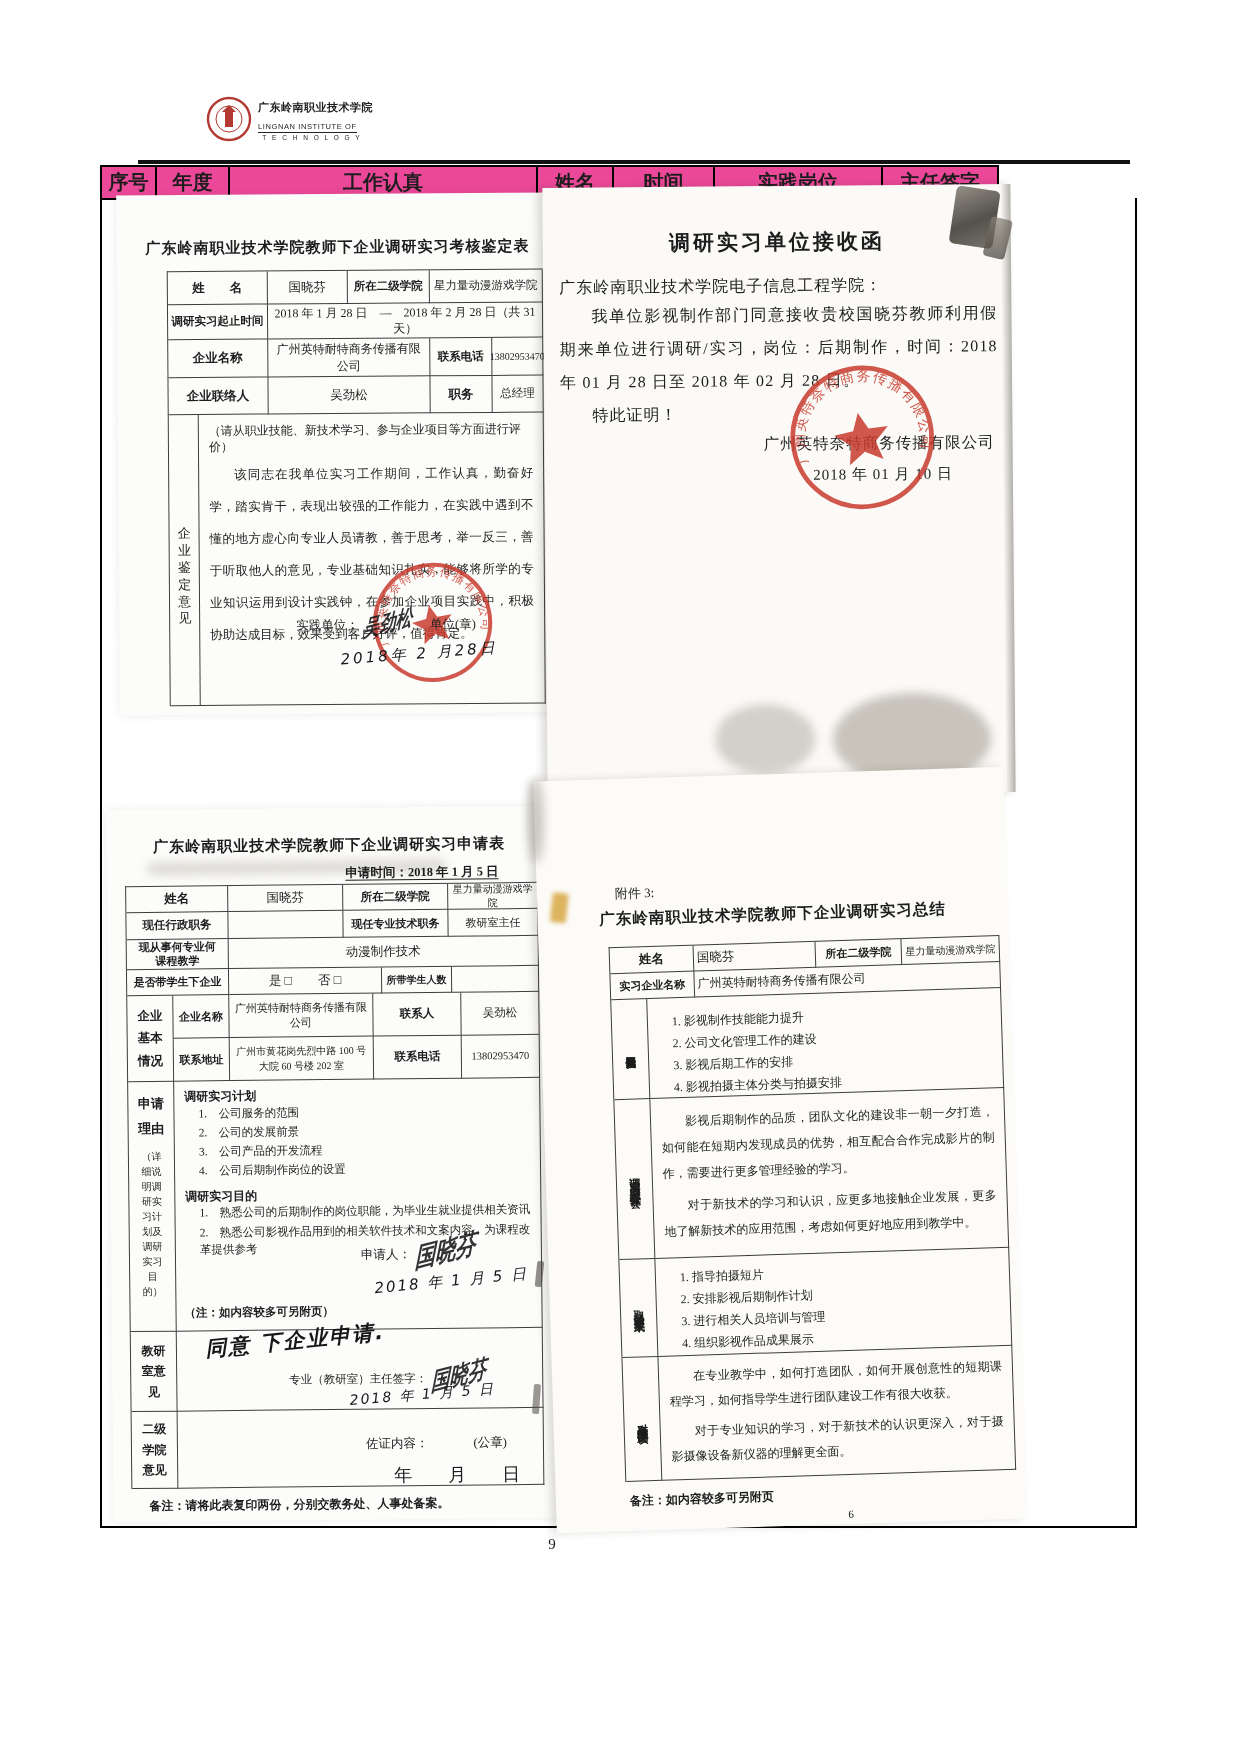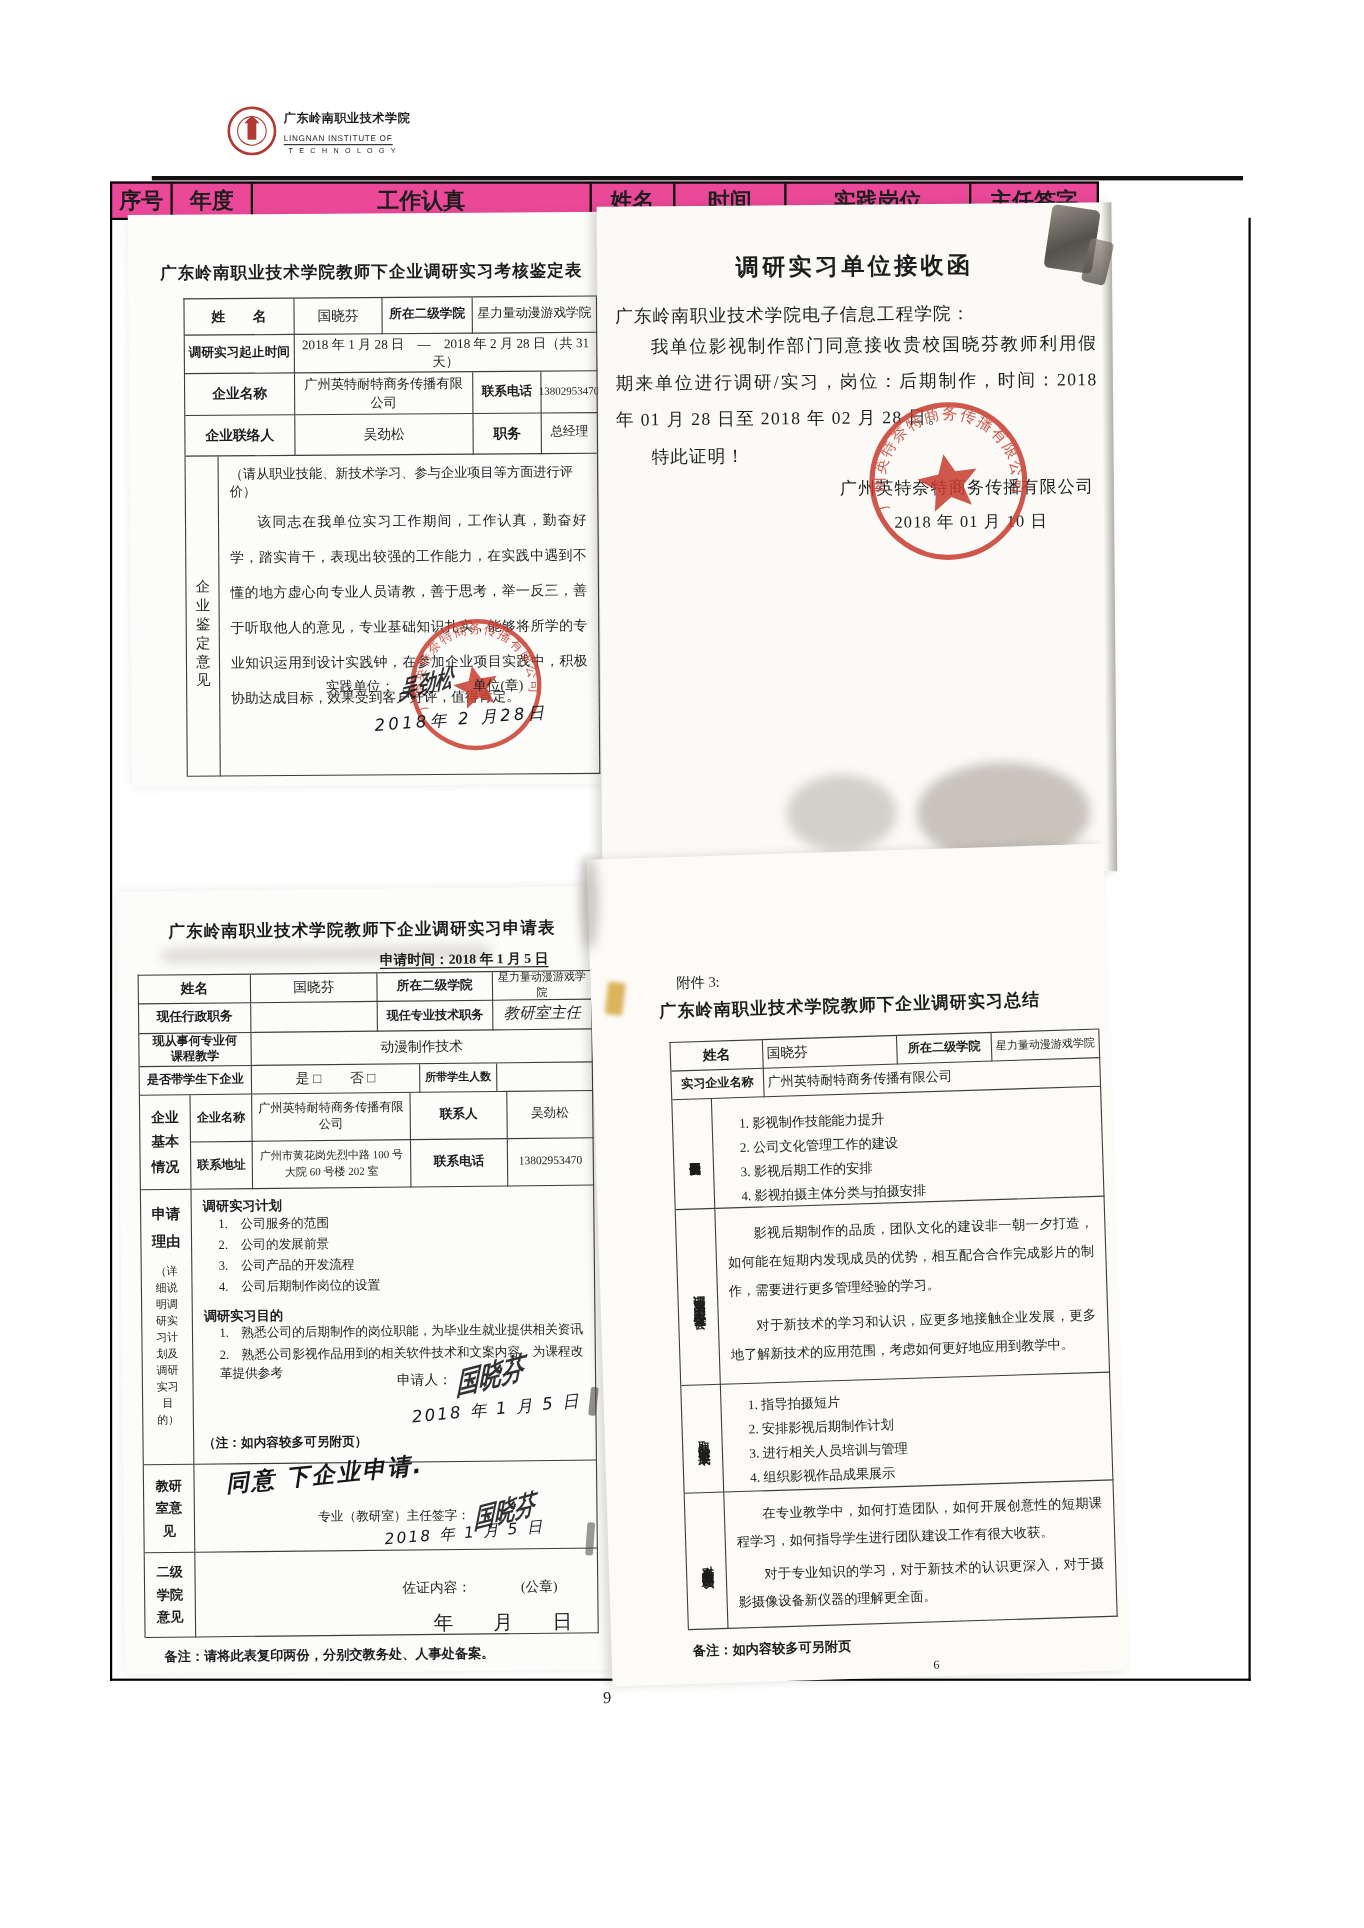--- a/index.html
+++ b/index.html
@@ -148,21 +148,21 @@
       <div class="trow" style="height:26px;">
         <div class="tc" style="width:102px;font-weight:600;">姓名</div>
         <div class="tc" style="width:115px;">国晓芬</div>
         <div class="tc" style="width:105px;font-weight:600;font-size:11.5px;">所在二级学院</div>
         <div class="tc" style="width:90px;font-size:10px;">星力量动漫游戏学院</div>
       </div>
       <div class="trow" style="height:27px;">
         <div class="tc" style="width:102px;font-weight:600;font-size:11.5px;">现任行政职务</div>
         <div class="tc" style="width:115px;"></div>
         <div class="tc" style="width:105px;font-weight:600;font-size:11px;">现任专业技术职务</div>
-        <div class="tc" style="width:90px;font-size:14px;font-style:italic;">教研室主任</div>
+        <div class="tc" style="width:90px;font-size:11px;">教研室主任</div>
       </div>
       <div class="trow" style="height:30px;">
         <div class="tc" style="width:102px;font-weight:600;font-size:11px;line-height:1.25;padding:1px 8px;">现从事何专业何课程教学</div>
         <div class="tc" style="width:310px;">动漫制作技术</div>
       </div>
       <div class="trow" style="height:26px;">
         <div class="tc" style="width:102px;font-weight:600;font-size:11px;">是否带学生下企业</div>
         <div class="tc" style="width:153px;">
           <span style="margin-right:26px;">是 □</span>
           <span>否 □</span>

